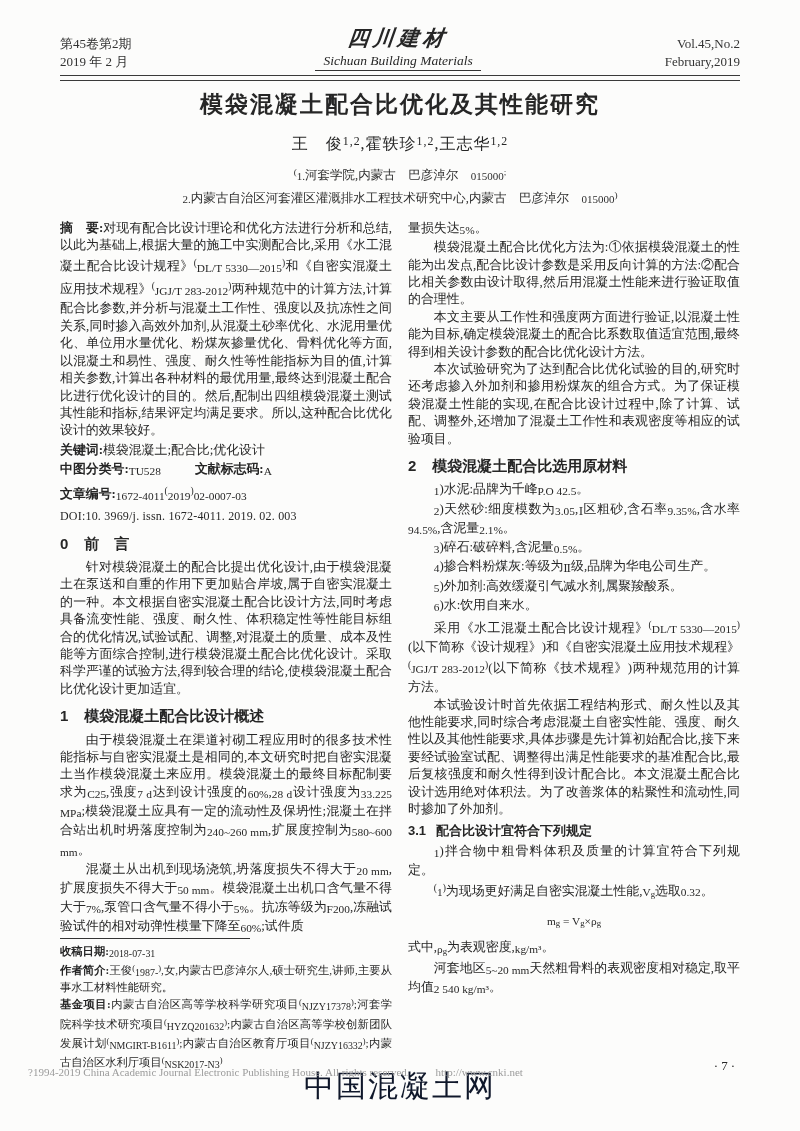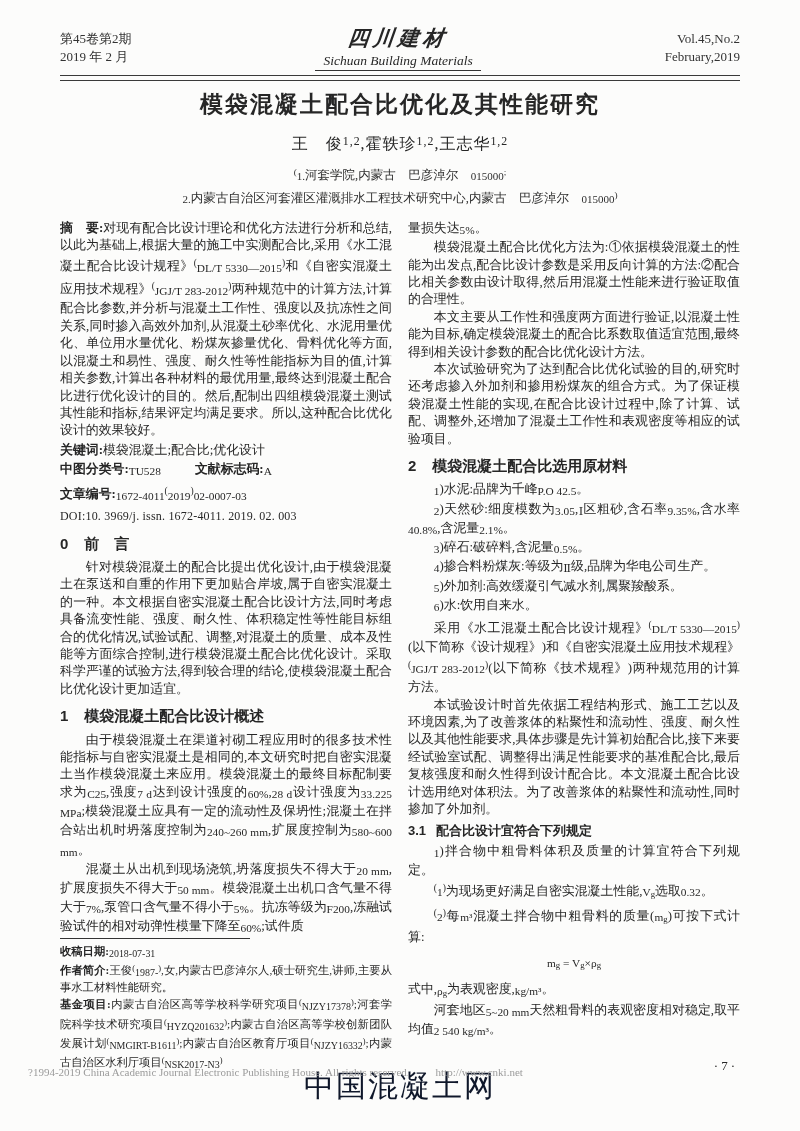--- a/index.html
+++ b/index.html
@@ -6,21 +6,21 @@
   .page{
     position:relative;
     width:800px;height:1131px;
     margin:0 auto;
     background:#fcfcfb;
     color:#262626;
     font-family:"Liberation Serif","DejaVu Serif",serif;
     overflow:hidden;
   }
   
-  .hdr{display:flex;justify-content:space-between;align-items:center;
+  .hdr{display:flex;justify-content:space-between;align-items:flex-end;
        padding:24px 60px 0 60px;}
   .hdr-left,.hdr-right{font-size:13px;line-height:18px;color:#333;}
   .hdr-right{text-align:right;}
   .hdr-center{text-align:center;}
   .logo-cn{font-size:21px;font-weight:bold;font-style:italic;
            letter-spacing:4px;transform:skewX(-6deg);display:inline-block;}
   .logo-en{font-size:13.5px;font-style:italic;border-bottom:1.4px solid #333;
            padding:0 8px 1px 8px;line-height:17px;}
   .hdr-rule{margin:4px 60px 0 60px;height:4px;
             border-top:1.6px solid #3a3a3a;border-bottom:1.6px solid #3a3a3a;}
@@ -115,33 +115,32 @@
     </div>
 
     <div class="col">
       <p><span>量损失达</span><span class="seg-lat">5%</span><span>。</span></p>
       <p class="para"><span>模袋混凝土配合比优化方法为:①依据模袋混凝土的性能为出发点,配合比设计参数是采用反向计算的方法:②配合比相关参数由设计取得,然后用混凝土性能来进行验证取值的合理性。</span></p>
       <p class="para"><span>本文主要从工作性和强度两方面进行验证,以混凝土性能为目标,确定模袋混凝土的配合比系数取值适宜范围,最终得到相关设计参数的配合比优化设计方法。</span></p>
       <p class="para"><span>本次试验研究为了达到配合比优化试验的目的,研究时还考虑掺入外加剂和掺用粉煤灰的组合方式。为了保证模袋混凝土性能的实现,在配合比设计过程中,除了计算、试配、调整外,还增加了混凝土工作性和表观密度等相应的试验项目。</span></p>
 
       <p class="sec-h"><span class="num">2</span><span>模袋混凝土配合比选用原材料</span></p>
       <p class="para"><span class="seg-lat">1</span><span>)水泥:品牌为千峰</span><span class="seg-lat">P.O 42.5</span><span>。</span></p>
-      <p class="para"><span class="seg-lat">2</span><span>)天然砂:细度模数为</span><span class="seg-lat">3.05</span><span>,</span><span class="seg-lat">Ⅰ</span><span>区粗砂,含石率</span><span class="seg-lat">9.35%</span><span>,含水率</span><span class="seg-lat">40.8%</span><span>,含泥量</span><span class="seg-lat">2.1%</span><span>。</span></p>
+      <p class="para"><span class="seg-lat">2</span><span>)天然砂:细度模数为</span><span class="seg-lat">3.05</span><span>,</span><span class="seg-lat">Ⅰ</span><span>区粗砂,含石率</span><span class="seg-lat">9.35%</span><span>,含水率</span><span class="seg-lat">94.5%</span><span>,含泥量</span><span class="seg-lat">2.1%</span><span>。</span></p>
       <p class="para"><span class="seg-lat">3</span><span>)碎石:破碎料,含泥量</span><span class="seg-lat">0.5%</span><span>。</span></p>
       <p class="para"><span class="seg-lat">4</span><span>)掺合料粉煤灰:等级为</span><span class="seg-lat">Ⅱ</span><span>级,品牌为华电公司生产。</span></p>
       <p class="para"><span class="seg-lat">5</span><span>)外加剂:高效缓凝引气减水剂,属聚羧酸系。</span></p>
       <p class="para"><span class="seg-lat">6</span><span>)水:饮用自来水。</span></p>
 
       <p class="para"><span>采用《水工混凝土配合比设计规程》</span><span class="seg-sup">(</span><span class="seg-lat">DL/T 5330—2015</span><span class="seg-sup">)</span><span>(以下简称《设计规程》)和《自密实混凝土应用技术规程》</span><span class="seg-sup">(</span><span class="seg-lat">JGJ/T 283-2012</span><span class="seg-sup">)</span><span>(以下简称《技术规程》)两种规范用的计算方法。</span></p>
-      <p class="para"><span>本试验设计时首先依据工程结构形式、施工工艺以及环境因素,为了改善浆体的粘聚性和流动性、强度、耐久性以及其他性能要求,具体步骤是先计算初始配合比,接下来要经试验室试配、调整得出满足性能要求的基准配合比,最后复核强度和耐久性得到设计配合比。本文混凝土配合比设计选用绝对体积法。为了改善浆体的粘聚性和流动性,同时掺加了外加剂。</span></p>
+      <p class="para"><span>本试验设计时首先依据工程结构形式、耐久性以及其他性能要求,同时综合考虑混凝土自密实性能、强度、耐久性以及其他性能要求,具体步骤是先计算初始配合比,接下来要经试验室试配、调整得出满足性能要求的基准配合比,最后复核强度和耐久性得到设计配合比。本文混凝土配合比设计选用绝对体积法。为了改善浆体的粘聚性和流动性,同时掺加了外加剂。</span></p>
 
       <p class="sub-h"><span class="num">3.1</span><span>配合比设计宜符合下列规定</span></p>
       <p class="para"><span class="seg-lat">1</span><span>)拌合物中粗骨料体积及质量的计算宜符合下列规定。</span></p>
       <p class="para"><span class="seg-sup">(</span><span class="seg-lat">1</span><span class="seg-sup">)</span><span>为现场更好满足自密实混凝土性能,</span><span class="seg-lat">V</span><span class="seg-sub">g</span><span>选取</span><span class="seg-lat">0.32</span><span>。</span></p>
-      <p class="para"><span class="seg-sup">(</span><span class="seg-lat">2</span><span class="seg-sup">)</span><span>每</span><span class="seg-lat">m³</span><span>混凝土拌合物中粗骨料的质量(</span><span class="seg-lat">m</span><span class="seg-sub">g</span><span>)可按下式计算:</span></p>
       <p class="formula"><span class="seg-lat">m</span><span class="seg-sub">g</span><span class="seg-lat"> = V</span><span class="seg-sub">g</span><span class="seg-lat">×ρ</span><span class="seg-sub">g</span></p>
       <p><span>式中,</span><span class="seg-lat">ρ</span><span class="seg-sub">g</span><span>为表观密度,</span><span class="seg-lat">kg/m³</span><span>。</span></p>
       <p class="para"><span>河套地区</span><span class="seg-lat">5~20 mm</span><span>天然粗骨料的表观密度相对稳定,取平均值</span><span class="seg-lat">2 540 kg/m³</span><span>。</span></p>
 
     </div>
   </div>
 
   <div class="pagenum">·7·</div>
   <div class="watermark">中国混凝土网</div>
   <div class="copyright"><span>?1994-2019 China Academic Journal Electronic Publishing House. All rights reserved.</span><span class="url">http://www.cnki.net</span></div>

